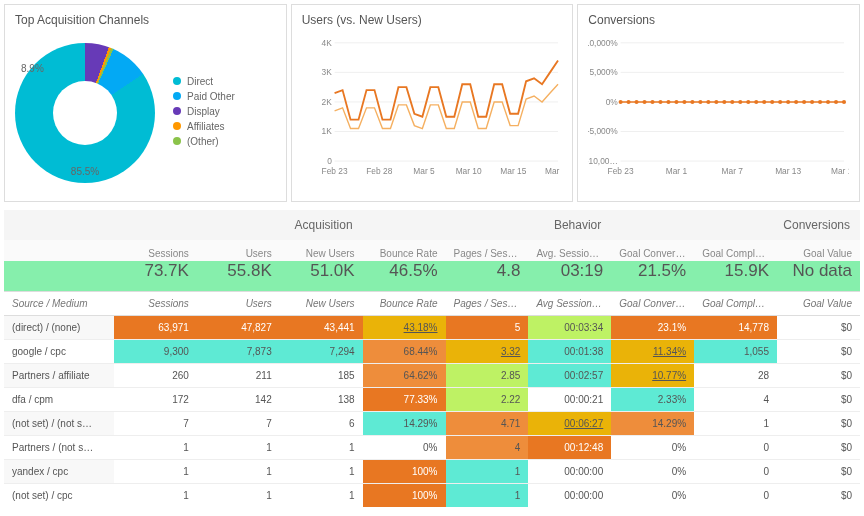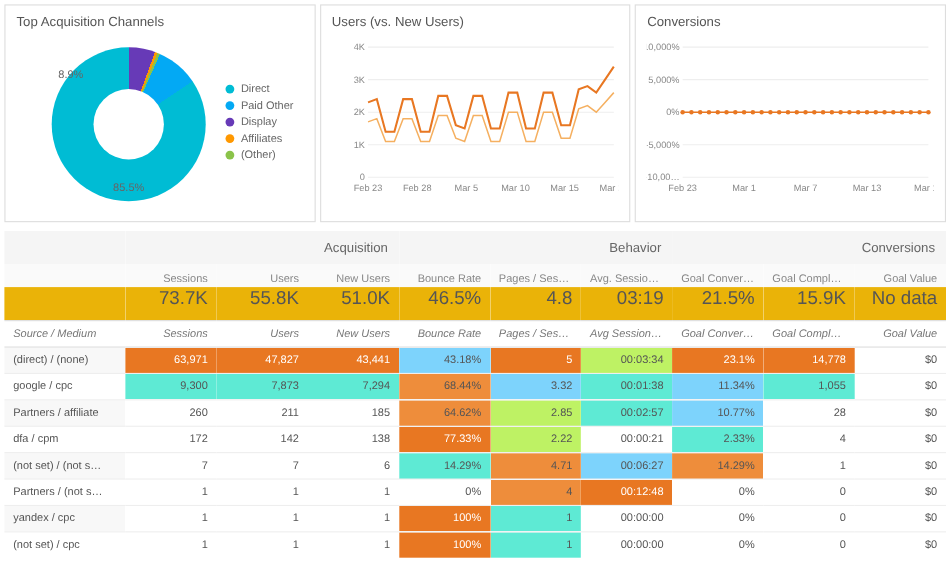--- a/index.html
+++ b/index.html
@@ -27,21 +27,20 @@
     font-size: 12px;
     font-weight: normal;
     margin-bottom: 6px;
   }
   
   .donut-wrap {
     display:flex;
     align-items:center;
     gap:18px;
     height:160px;
-    margin-left:32px;
   }
   .donut {
     position: relative;
     width:140px;
     height:140px;
     border-radius:50%;
     background: conic-gradient(
       #673ab7 0deg 20deg,
       #ff9800 20deg 22deg,
       #8bc34a 22deg 24deg,
@@ -94,21 +93,21 @@
   }
   .metric-hdr td {
     background:#fafafa;
     border-top:none;
     padding-top:8px;
     padding-bottom:2px;
     color:#888;
     font-size:10px;
   }
   .metric-val td {
-    background:#eab308;
+    background:#86efac;
     border-top:none;
     padding-top:0;
     padding-bottom:10px;
     color:#555;
     font-size:17px;
   }
   .col-hdr th {
     color:#777;
     font-weight:normal;
     font-size:10px;
@@ -116,21 +115,21 @@
     border-top:1px solid #ddd;
     border-bottom:1px solid #ddd;
     font-style:italic;
   }
   .col-hdr th.left { text-align:left; }
   .striped:nth-child(odd) td:first-child { background:#f8f8f8; }
   
   .h0 { background:#fff; }
   .h1 { background:#5eead4; }
   .h2 { background:#bef264; }
-  .h3 { background:#7dd3fc; }
+  .h3 { background:#eab308;text-decoration:underline; }
   .h4 { background:#ee8d3b; }
   .h5 { background:#e87722; color:#fff; }
 </style>
 </head>
 <body>
 
 <div class="top-row">
 
   <div class="card">
     <div class="card-title">Top Acquisition Channels</div>

